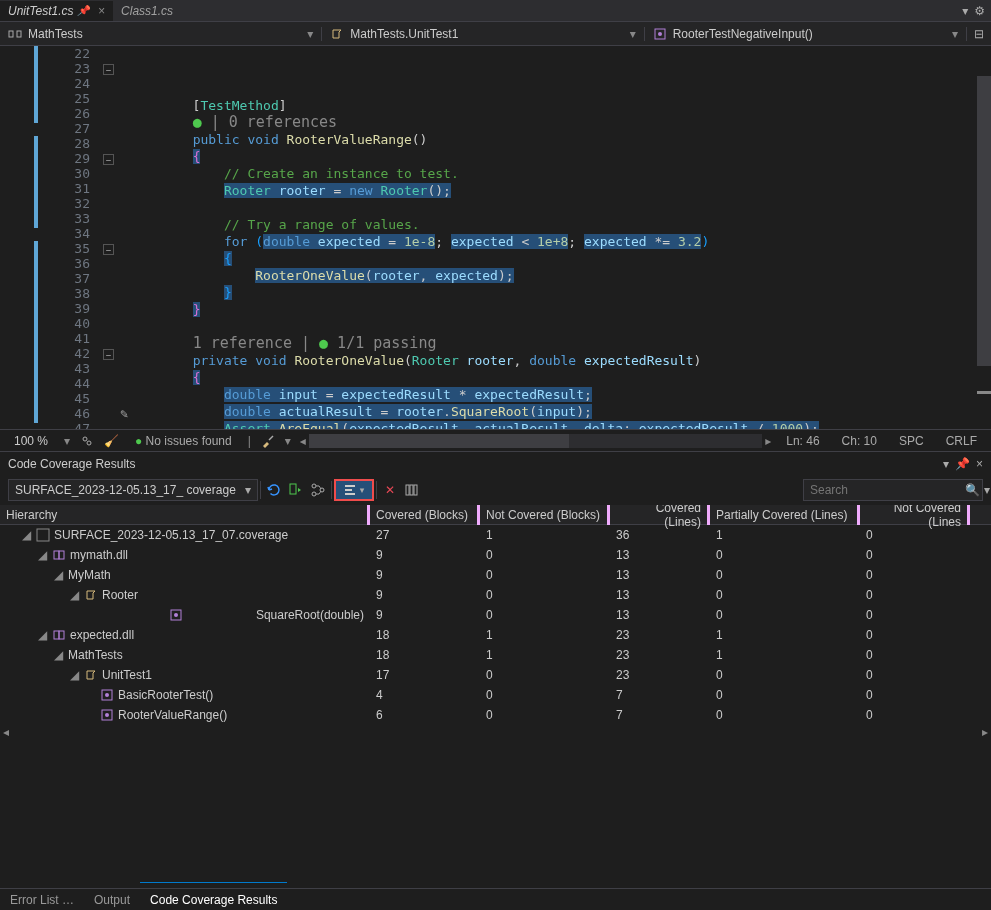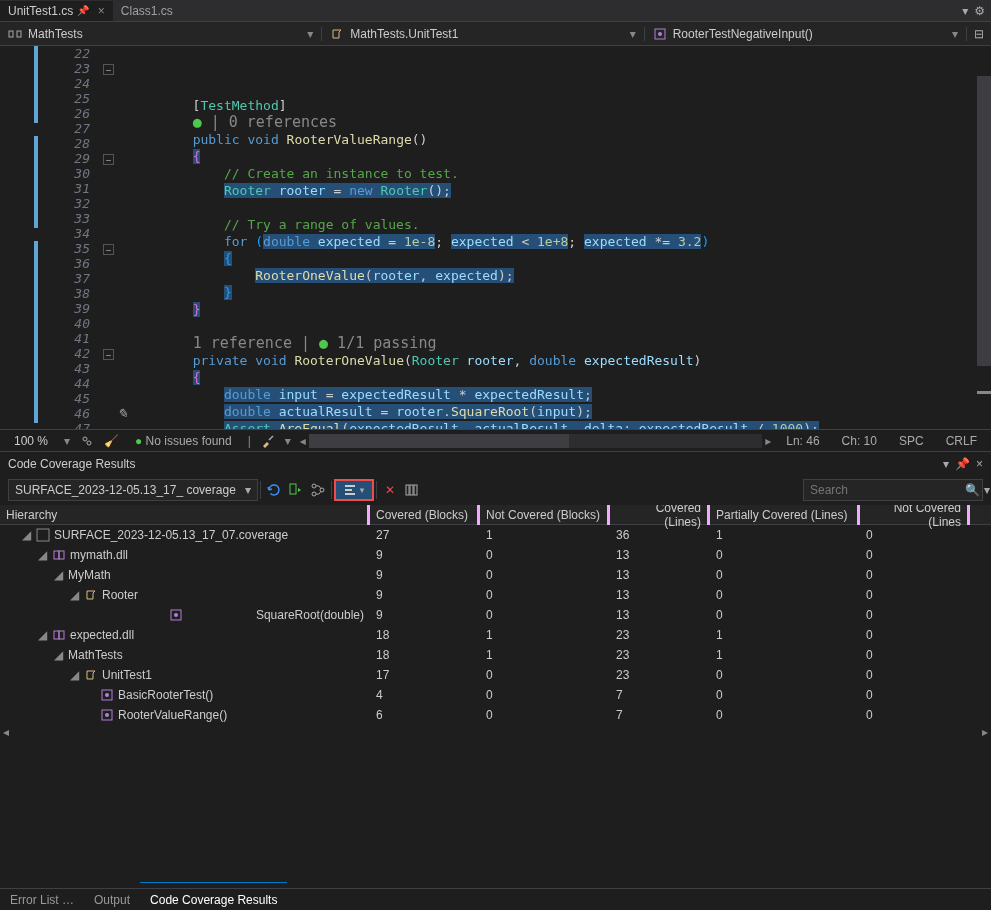--- a/index.html
+++ b/index.html
@@ -22,20 +22,21 @@
   border-bottom: 1px solid #3f3f46;
 }
 .tab {
   padding: 3px 8px;
   display: flex;
   align-items: center;
   gap: 4px;
   cursor: pointer;
   font-size: 12px;
   color: #a0a0a0;
+  font-style: italic;
 }
 .tab.active {
   background: #1e1e1e;
   color: #ccc;
 }
 .tab .pin { font-size: 10px; color: #aaa; }
 .tab .close { margin-left: 4px; color: #888; }
 .tab-right { margin-left: auto; display: flex; gap: 6px; padding-right: 6px; color: #aaa; }
 .tab-right span { cursor: pointer; }
 .breadcrumbs {
@@ -72,21 +73,20 @@
   font-size: 13px;
   color: #6e7681;
 }
 .gutter-row {
   height: 17px;
   display: flex;
   align-items: center;
   justify-content: flex-end;
   padding-right: 10px;
   position: relative;
-  font-style: italic;
 }
 .gutter-row .covbar {
   position: absolute;
   left: 34px;
   top: 0;
   width: 4px;
   height: 17px;
   background: #5fa6d6;
 }
 .gutter-row .fold {

